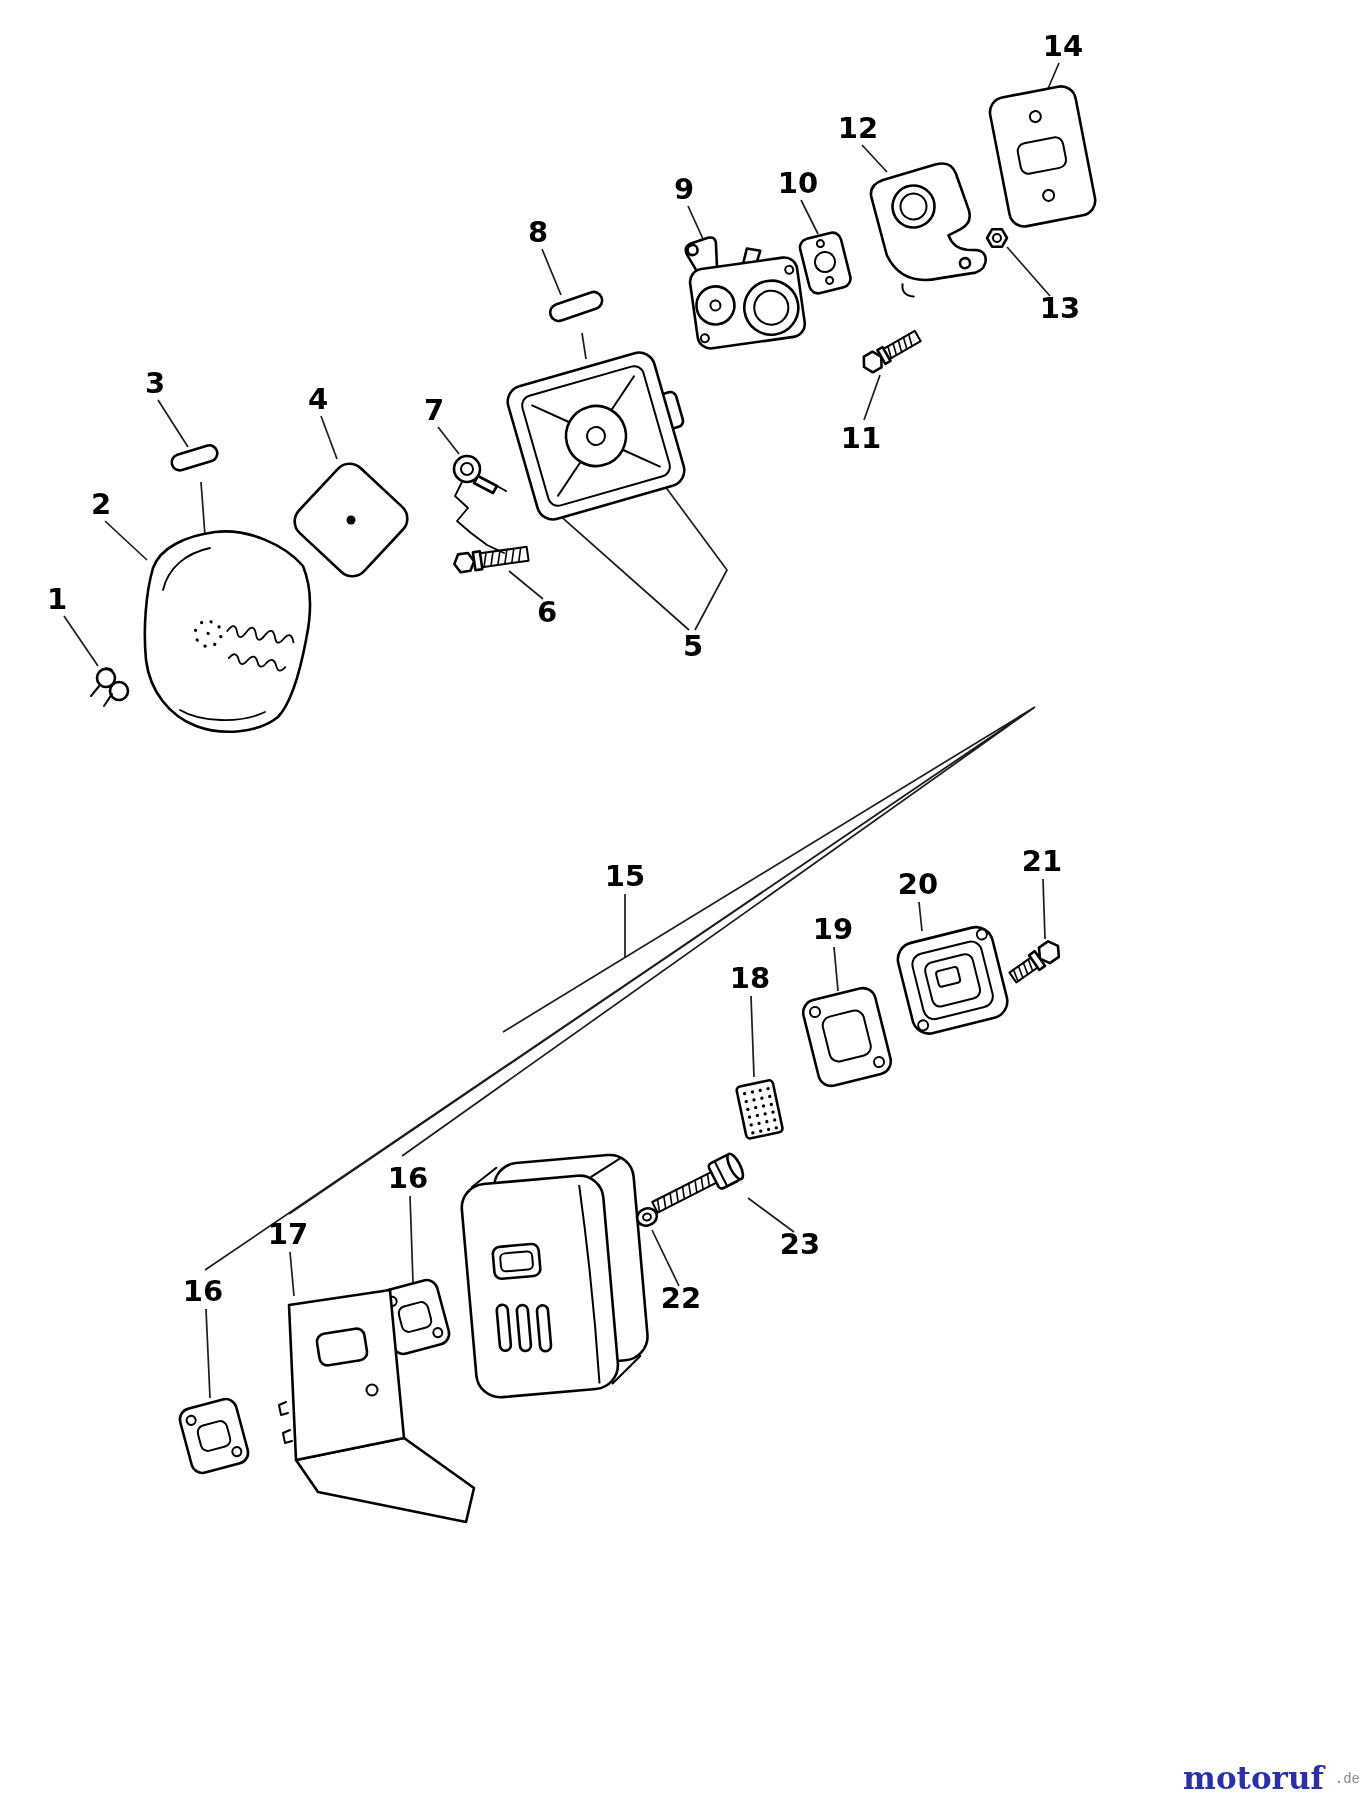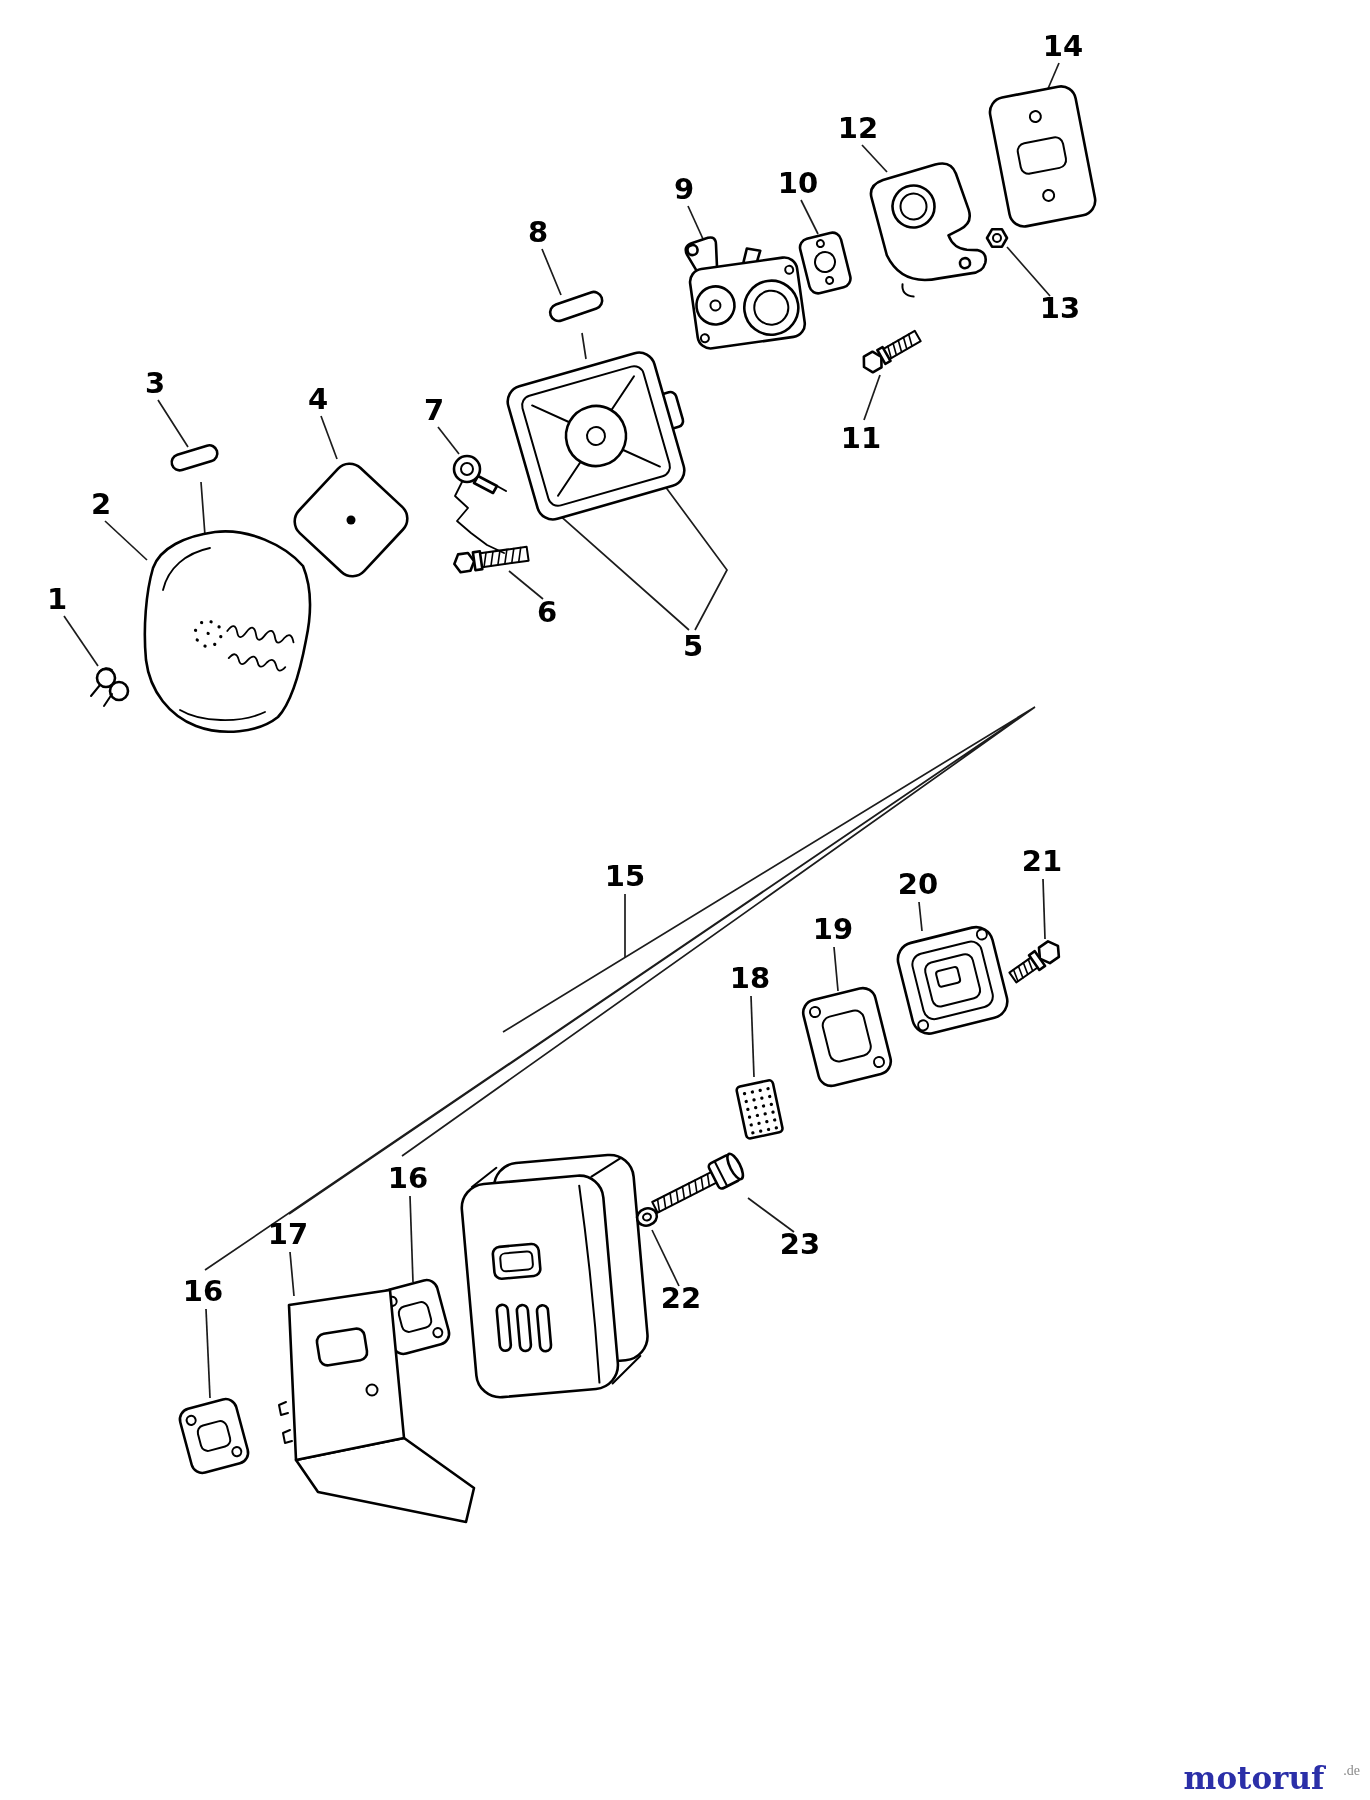--- a/index.html
+++ b/index.html
@@ -4,23 +4,23 @@
 <style>
   html,body{margin:0;padding:0;background:#ffffff;}
   .canvas{position:relative;width:1370px;height:1800px;background:#ffffff;overflow:hidden;font-family:"DejaVu Sans",sans-serif;}
   svg{position:absolute;left:0;top:0;}
   .o{fill:#ffffff;stroke:#000000;stroke-width:2.6;stroke-linejoin:round;stroke-linecap:round;}
   .l{fill:none;stroke:#000000;stroke-width:2;stroke-linejoin:round;stroke-linecap:round;}
   .f{fill:#000000;stroke:none;}
   .dots{fill:none;stroke:#000000;stroke-width:3.2;stroke-linecap:round;}
   .leader{fill:none;stroke:#1c1c1c;stroke-width:1.7;}
   .callout{font-family:"DejaVu Sans",sans-serif;font-size:29px;font-weight:bold;fill:#000000;text-anchor:middle;}
-  .watermark{position:absolute;right:10px;bottom:6px;display:flex;align-items:flex-start;}
+  .watermark{position:absolute;right:10px;bottom:6px;display:flex;align-items:center;}
   .wm-brand{font-family:"DejaVu Serif",serif;font-weight:700;font-size:31px;color:#2b2fa8;line-height:1;}
-  .wm-tld{font-family:Liberation Serif, serif;font-size:14px;color:#8a8a8a;margin-left:19px;}
+  .wm-tld{font-family:Liberation Mono, monospace;font-size:14px;color:#8a8a8a;margin-left:11px;}
 </style>
 </head>
 <body>
 
 <div class="canvas">
 <svg width="1370" height="1800" viewBox="0 0 1370 1800">
 
   <g>
     <path class="leader" d="M64,616 L98,666"></path>
     <path class="leader" d="M105,521 L147,560"></path>

